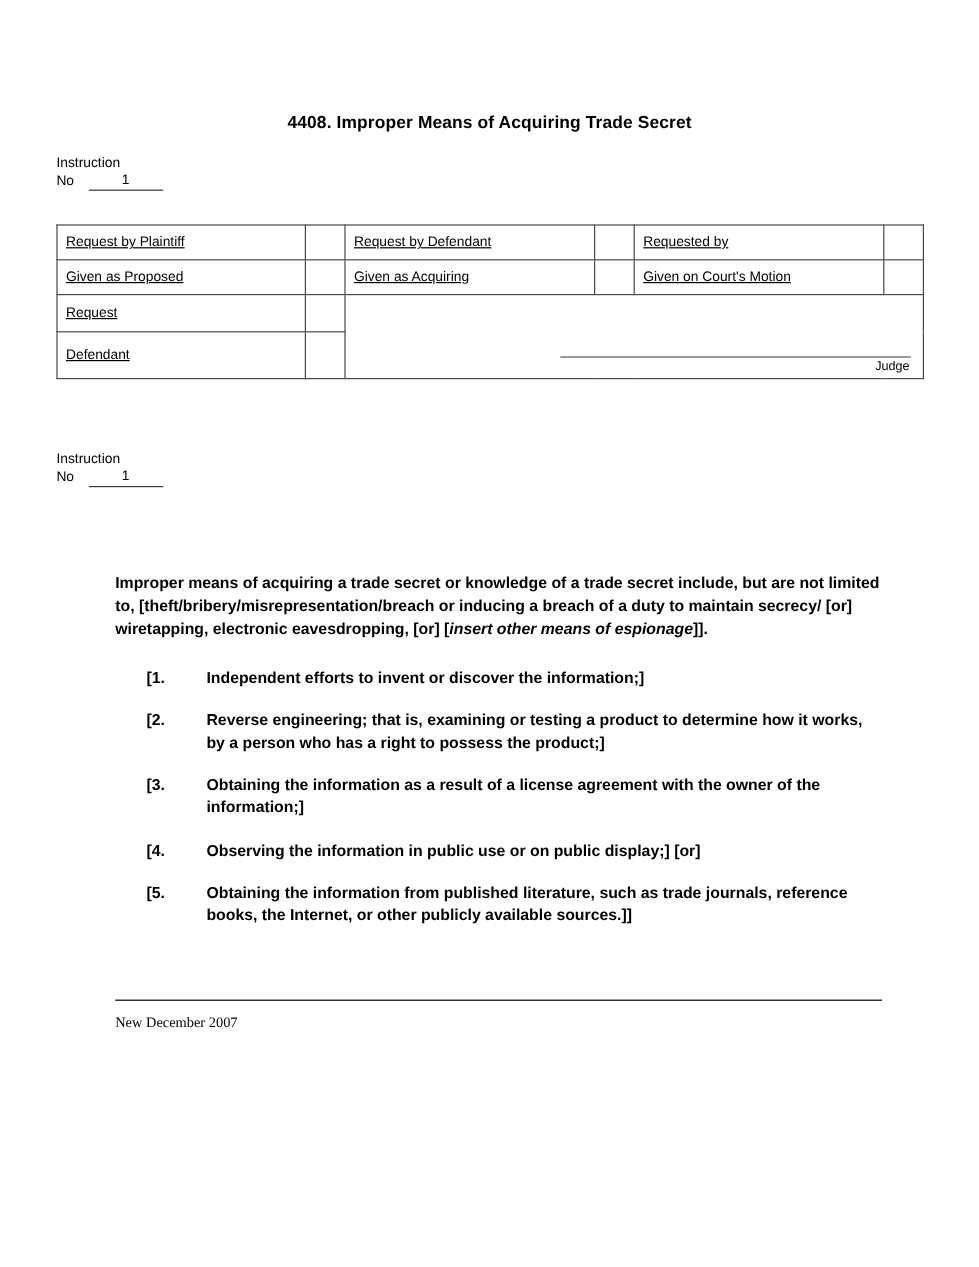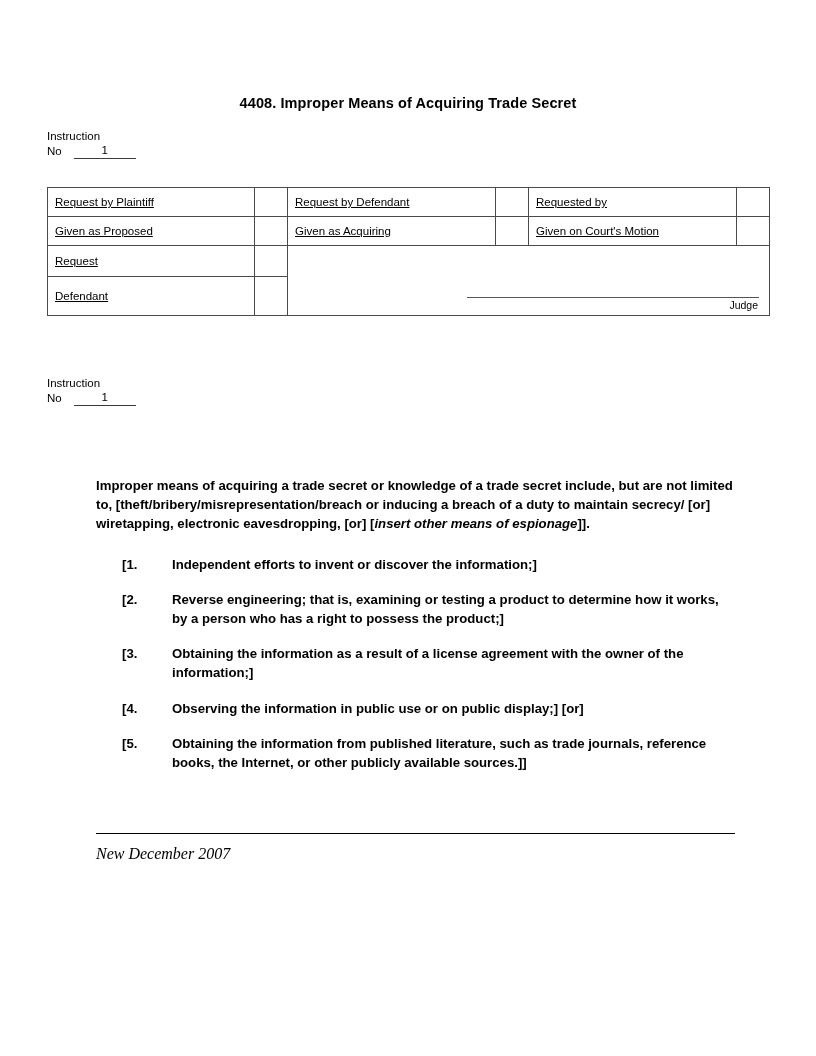--- a/index.html
+++ b/index.html
@@ -163,22 +163,21 @@
     left: 96px;
     top: 833px;
     width: 639px;
     border-top: 1.4px solid #000000;
   }
   .footer-text {
     position: absolute;
     left: 96px;
     top: 845px;
     font-family: "Liberation Serif", serif;
-    font-style: italic;
-    font-size: 16px;
+    font-size: 12px;
   }
 </style>
 </head>
 <body>
 
 <div class="page">
 
   <div class="doc-title">4408. Improper Means of Acquiring Trade Secret</div>
 
   <div class="instr-block" id="instr-top">

